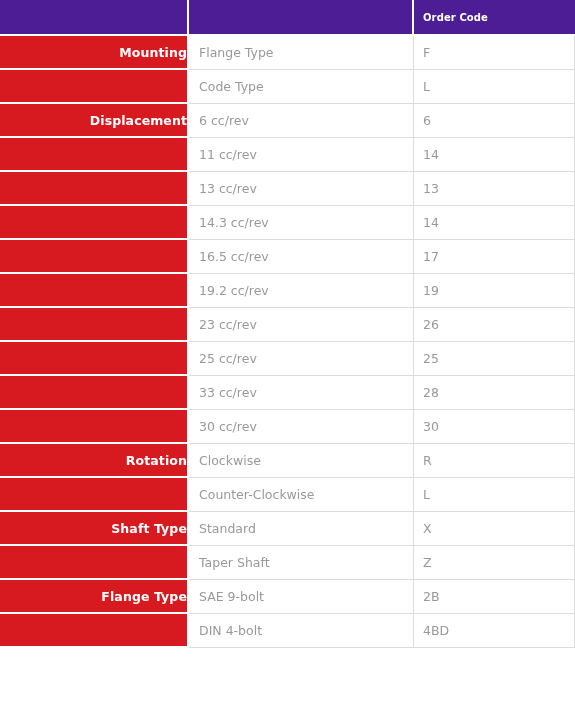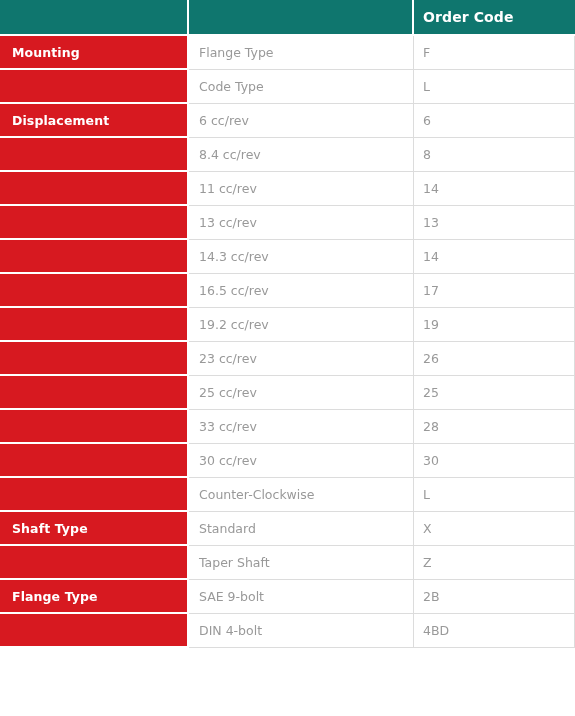--- a/index.html
+++ b/index.html
@@ -20,23 +20,23 @@
     border-spacing: 0;
     table-layout: fixed;
   }
   #order-table col.c1 { width: 189px; }
   #order-table col.c2 { width: 225px; }
   #order-table col.c3 { width: 161px; }
 
   
   tr.header-row td {
     height: 36px;
-    background: #0f766e;
+    background: #4c1d95;
     color: #ffffff;
-    font-size: 14px;
+    font-size: 10px;
     font-weight: bold;
     padding: 0 0 0 12px;
     vertical-align: middle;
     box-sizing: border-box;
     border-bottom: 2px solid #ffffff;
     letter-spacing: 0.1px;
     margin-top: 20px;
   }
   tr.header-row td.hdr-cat {
     border-right: 2px solid #ffffff;
@@ -58,20 +58,21 @@
   }
   td.cat-cell {
     background: #d71920;
     color: #ffffff;
     font-weight: bold;
     font-size: 12.5px;
     padding: 0 0 0 12px;
     border-bottom: 2px solid #ffffff;
     border-right: 2px solid #ffffff;
     letter-spacing: 0.1px;
+    text-align: right;
   }
   td.opt-cell {
     background: #ffffff;
     color: #999999;
     padding: 0 0 0 10px;
     border-bottom: 1px solid #dcdcdc;
     border-right: 1px solid #dcdcdc;
     font-weight: normal;
   }
   td.code-cell {
@@ -114,25 +115,20 @@
         <td class="opt-cell">Code Type</td>
         <td class="code-cell">L</td>
       </tr>
       <tr class="data-row">
         <td class="cat-cell">Displacement</td>
         <td class="opt-cell">6 cc/rev</td>
         <td class="code-cell">6</td>
       </tr>
       <tr class="data-row">
         <td class="cat-cell"></td>
-        <td class="opt-cell">8.4 cc/rev</td>
-        <td class="code-cell">8</td>
-      </tr>
-      <tr class="data-row">
-        <td class="cat-cell"></td>
         <td class="opt-cell">11 cc/rev</td>
         <td class="code-cell">14</td>
       </tr>
       <tr class="data-row">
         <td class="cat-cell"></td>
         <td class="opt-cell">13 cc/rev</td>
         <td class="code-cell">13</td>
       </tr>
       <tr class="data-row">
         <td class="cat-cell"></td>
@@ -161,20 +157,25 @@
       </tr>
       <tr class="data-row">
         <td class="cat-cell"></td>
         <td class="opt-cell">33 cc/rev</td>
         <td class="code-cell">28</td>
       </tr>
       <tr class="data-row">
         <td class="cat-cell"></td>
         <td class="opt-cell">30 cc/rev</td>
         <td class="code-cell">30</td>
+      </tr>
+      <tr class="data-row">
+        <td class="cat-cell">Rotation</td>
+        <td class="opt-cell">Clockwise</td>
+        <td class="code-cell">R</td>
       </tr>
       <tr class="data-row">
         <td class="cat-cell"></td>
         <td class="opt-cell">Counter-Clockwise</td>
         <td class="code-cell">L</td>
       </tr>
       <tr class="data-row">
         <td class="cat-cell">Shaft Type</td>
         <td class="opt-cell">Standard</td>
         <td class="code-cell">X</td>

